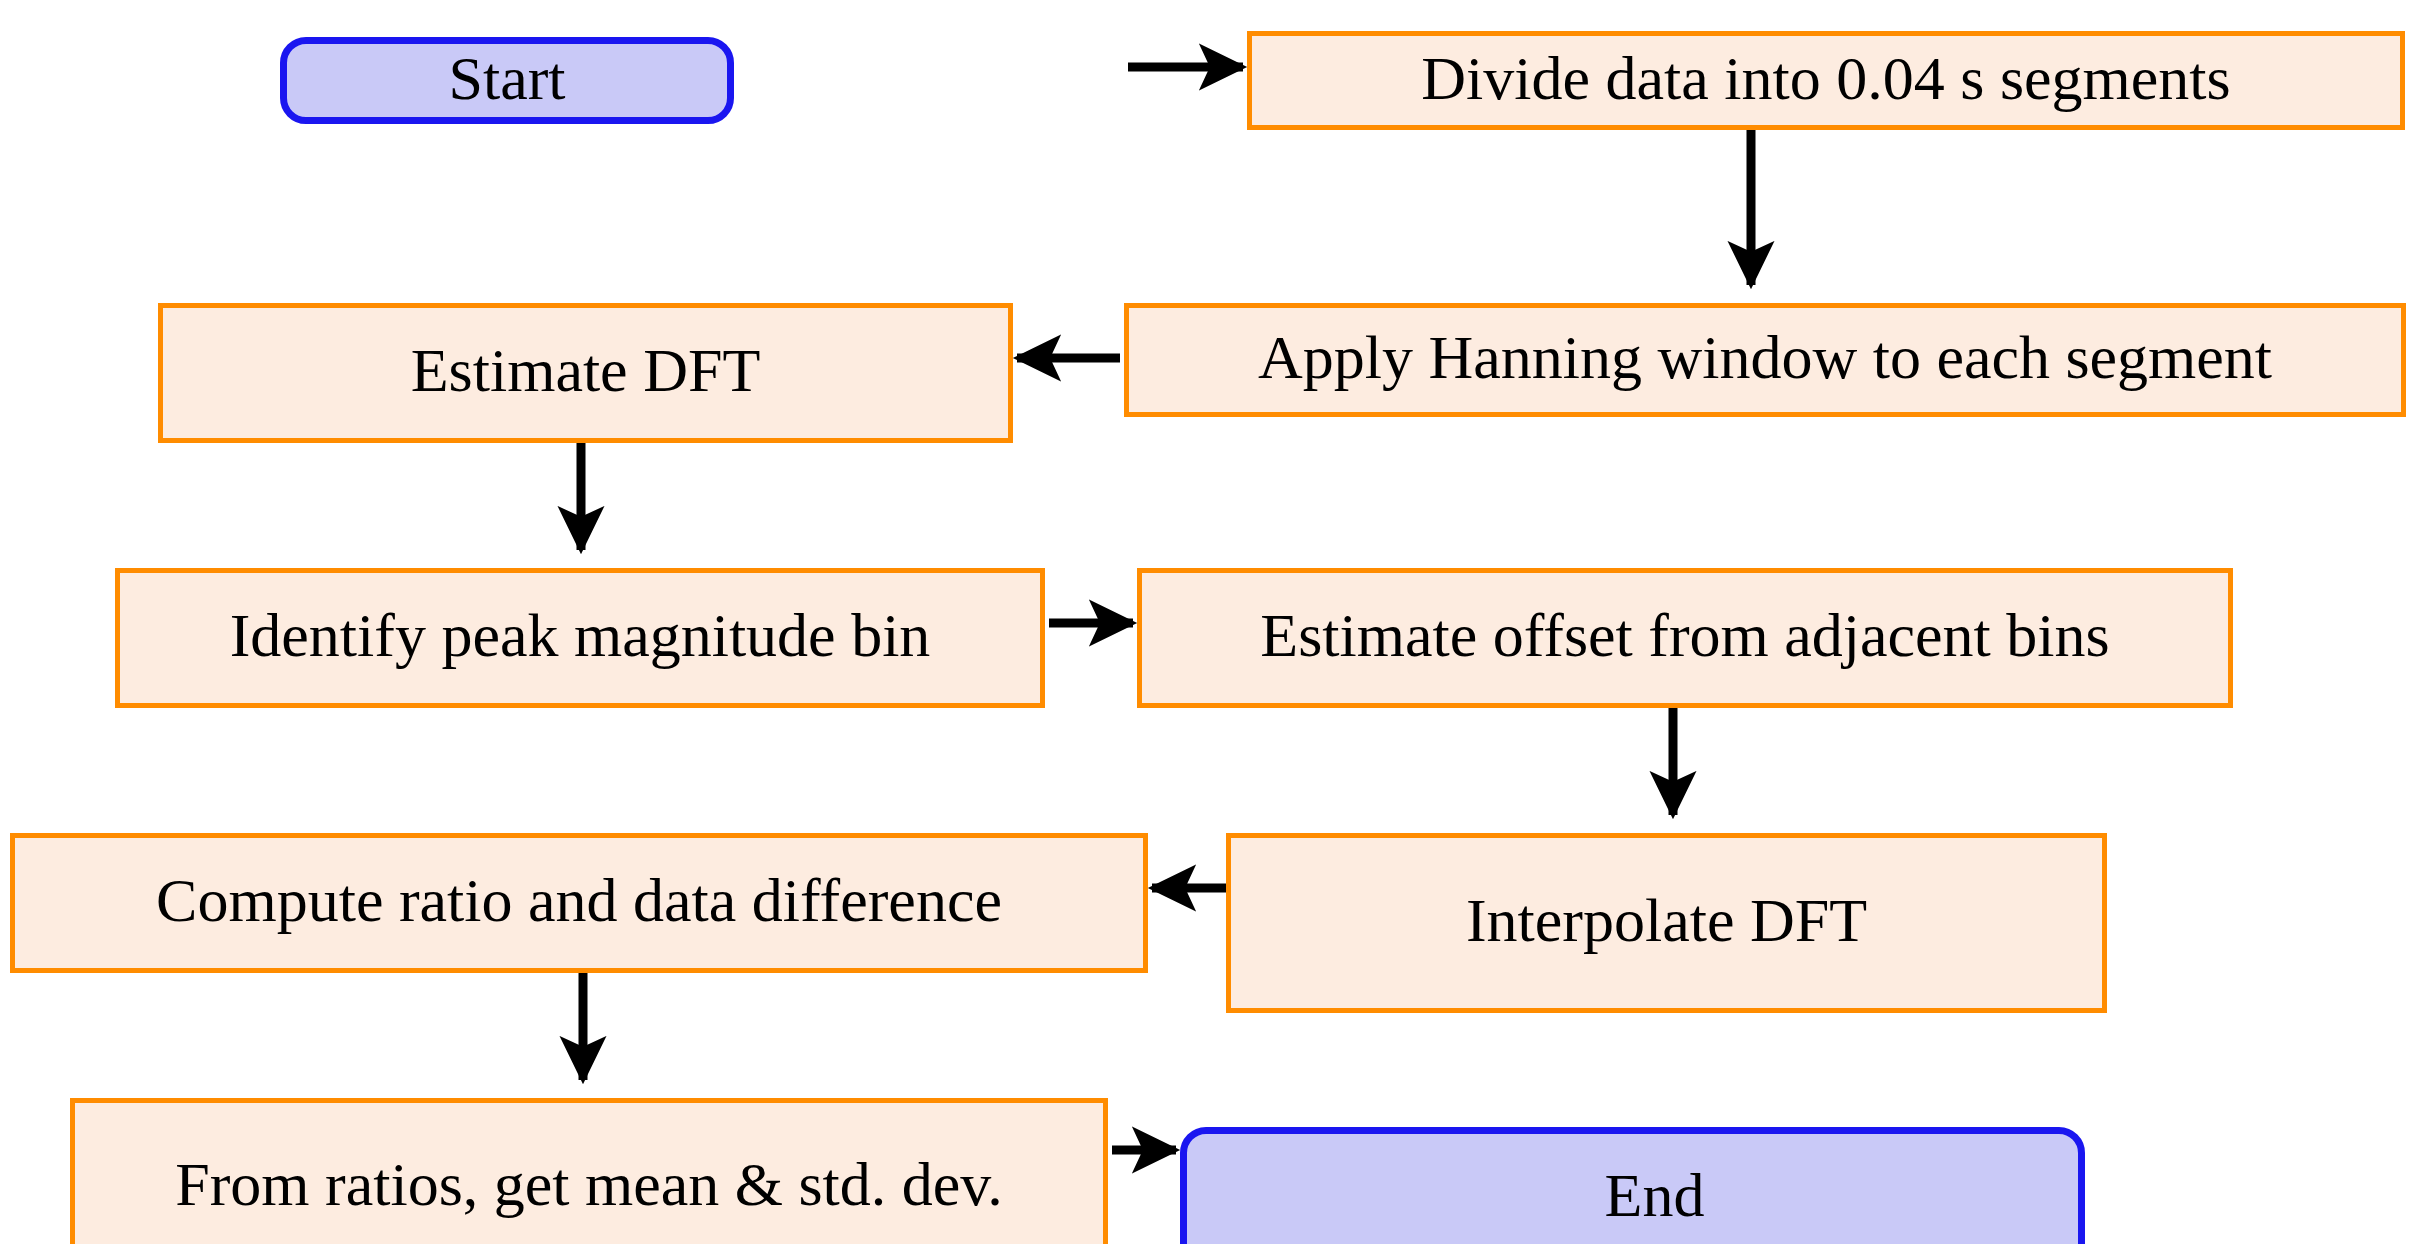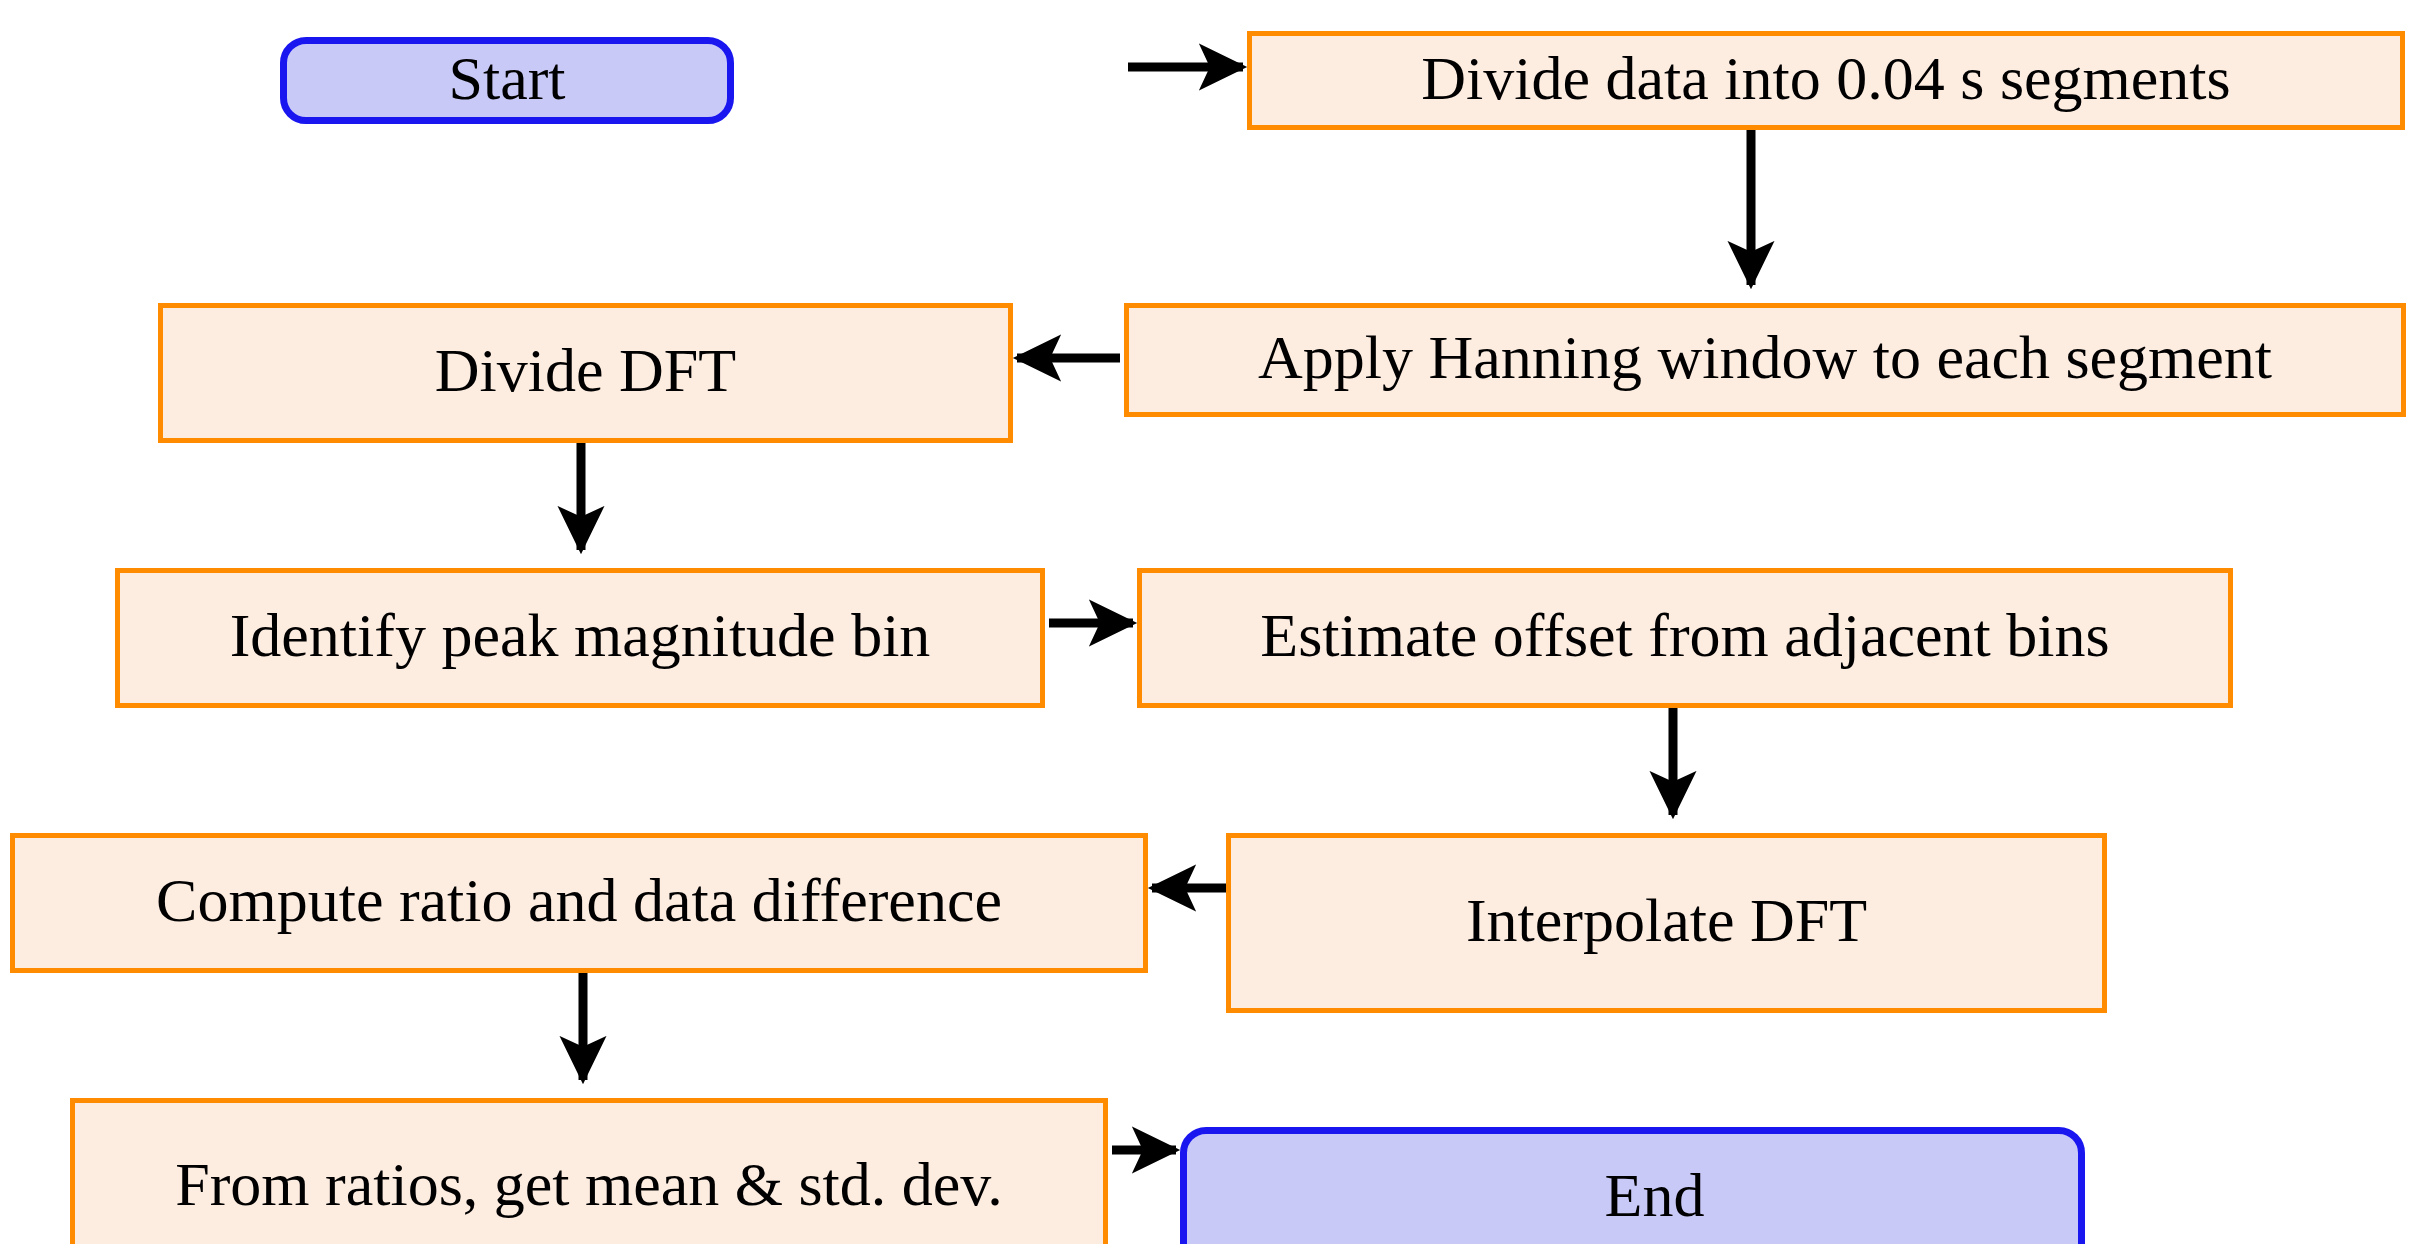--- a/index.html
+++ b/index.html
@@ -82,21 +82,21 @@
 
   <div class="node process" style="left: 1247px; top: 16px; width: 1158px; height: 99px;">
     <span class="node-label">Divide data into 0.04 s segments</span>
   </div>
 
   <div class="node process" style="left: 1124px; top: 288px; width: 1282px; height: 114px;">
     <span class="node-label">Apply Hanning window to each segment</span>
   </div>
 
   <div class="node process" style="left: 158px; top: 288px; width: 855px; height: 140px;">
-    <span class="node-label">Divide DFT</span>
+    <span class="node-label">Estimate DFT</span>
   </div>
 
   <div class="node process" style="left: 115px; top: 553px; width: 930px; height: 140px;">
     <span class="node-label">Identify peak magnitude bin</span>
   </div>
 
   <div class="node process" style="left: 1137px; top: 553px; width: 1096px; height: 140px;">
     <span class="node-label">Estimate offset from adjacent bins</span>
   </div>
 

